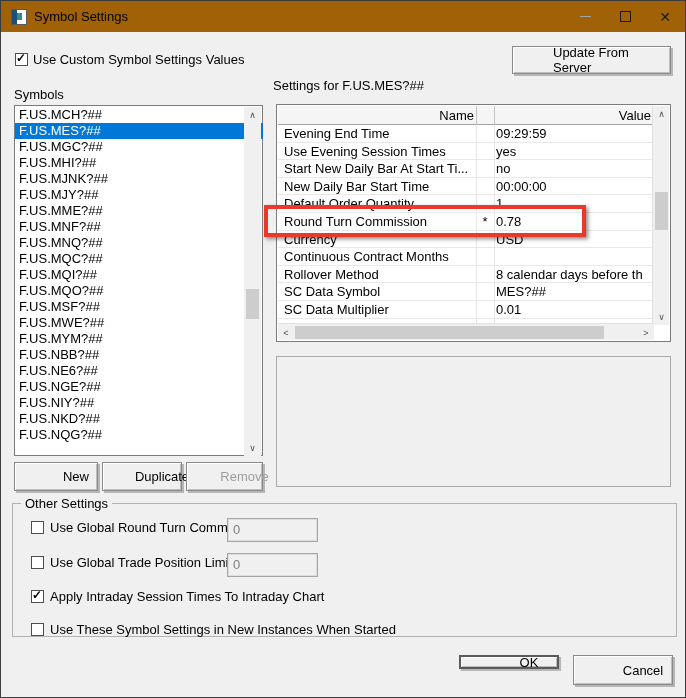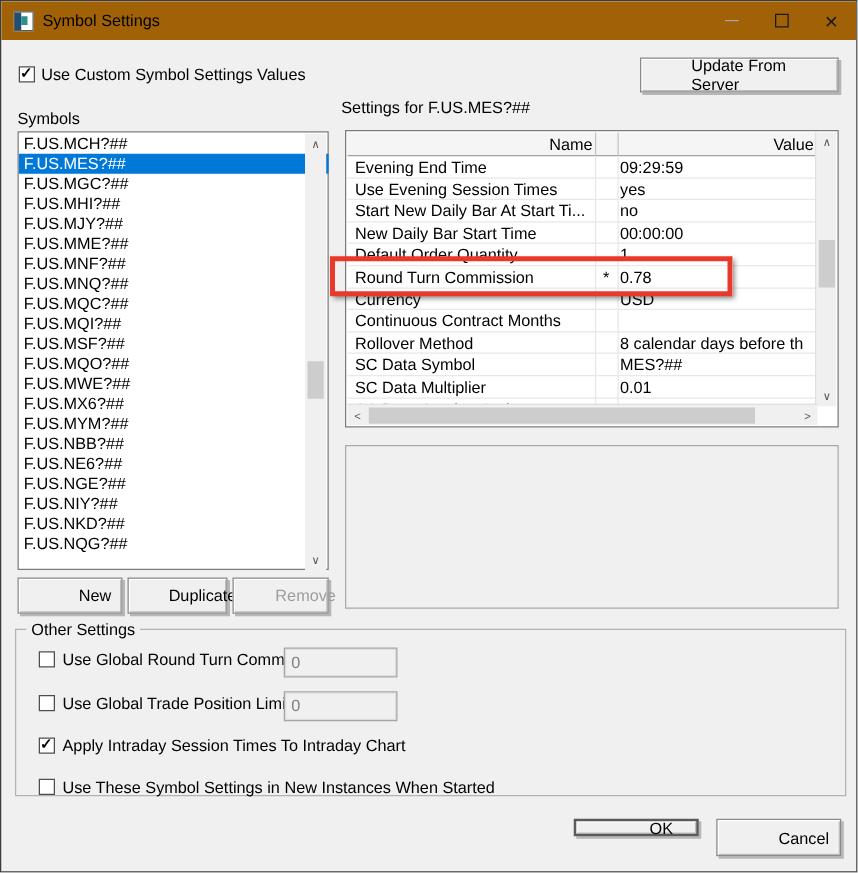--- a/index.html
+++ b/index.html
@@ -131,30 +131,30 @@
 
   <span class="lbl-symbols">Symbols</span>
   <span class="lbl-settings-for">Settings for F.US.MES?##</span>
 
   <div class="listbox">
     <div class="list-items" id="symbol-list-items">
         <div class="sym-item">F.US.MCH?##</div>
         <div class="sym-item selected">F.US.MES?##</div>
         <div class="sym-item">F.US.MGC?##</div>
         <div class="sym-item">F.US.MHI?##</div>
+        <div class="sym-item">F.US.MJNK?##</div>
         <div class="sym-item">F.US.MJY?##</div>
         <div class="sym-item">F.US.MME?##</div>
         <div class="sym-item">F.US.MNF?##</div>
         <div class="sym-item">F.US.MNQ?##</div>
         <div class="sym-item">F.US.MQC?##</div>
         <div class="sym-item">F.US.MQI?##</div>
+        <div class="sym-item">F.US.MQO?##</div>
         <div class="sym-item">F.US.MSF?##</div>
-        <div class="sym-item">F.US.MQO?##</div>
         <div class="sym-item">F.US.MWE?##</div>
-        <div class="sym-item">F.US.MX6?##</div>
         <div class="sym-item">F.US.MYM?##</div>
         <div class="sym-item">F.US.NBB?##</div>
         <div class="sym-item">F.US.NE6?##</div>
         <div class="sym-item">F.US.NGE?##</div>
         <div class="sym-item">F.US.NIY?##</div>
         <div class="sym-item">F.US.NKD?##</div>
         <div class="sym-item">F.US.NQG?##</div>
       </div>
     <div class="vsb list-vsb">
       <div class="sb-arrow" style="top:0;">∧</div>

